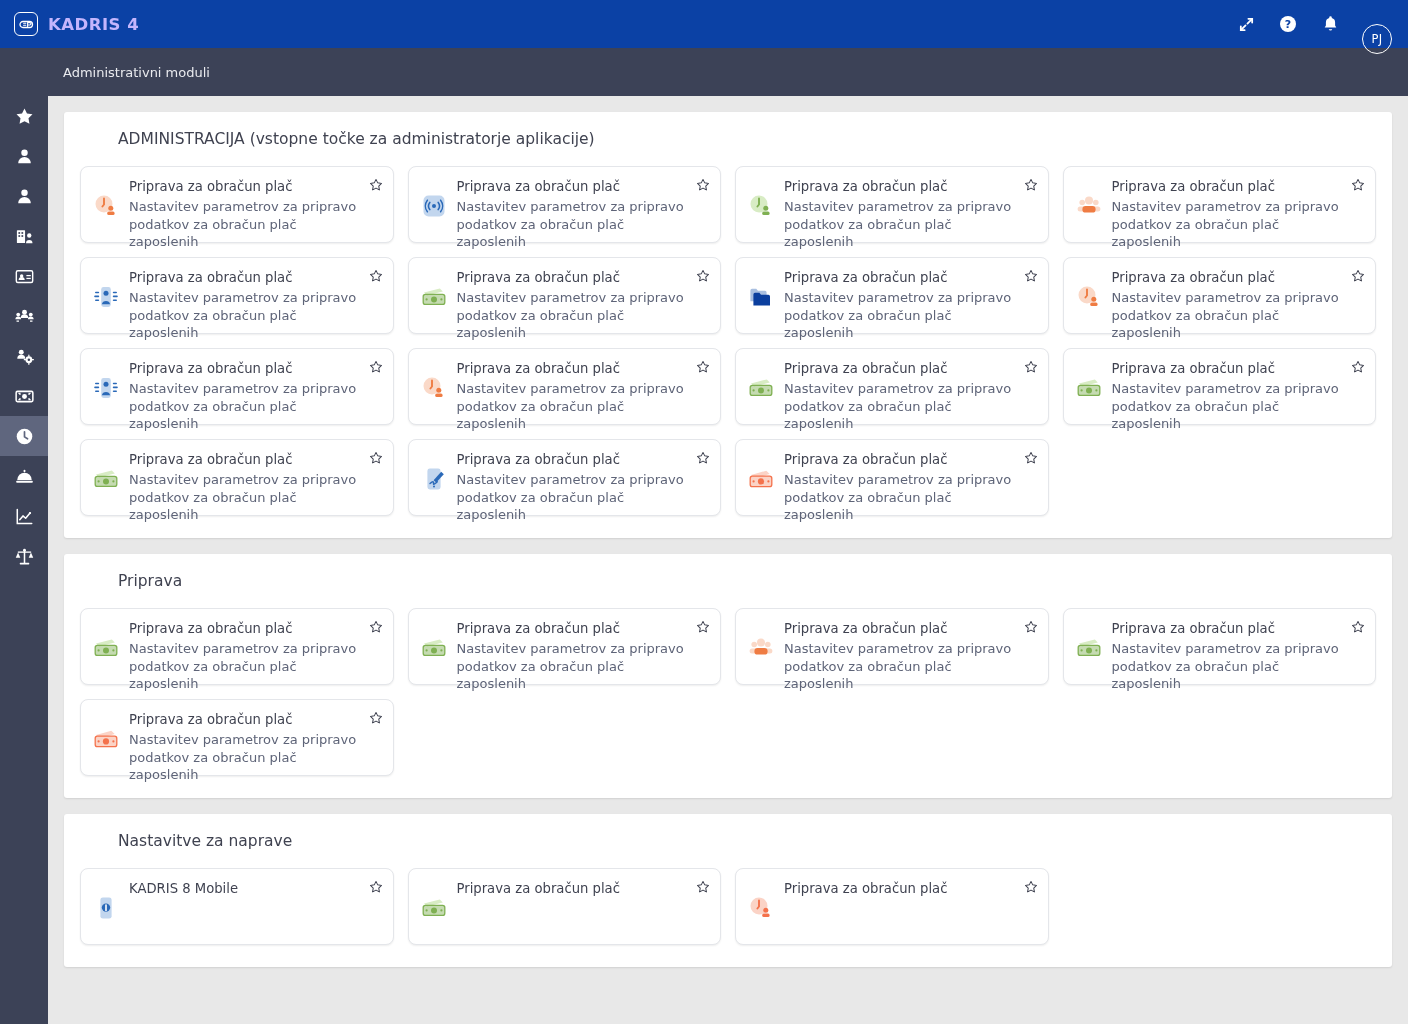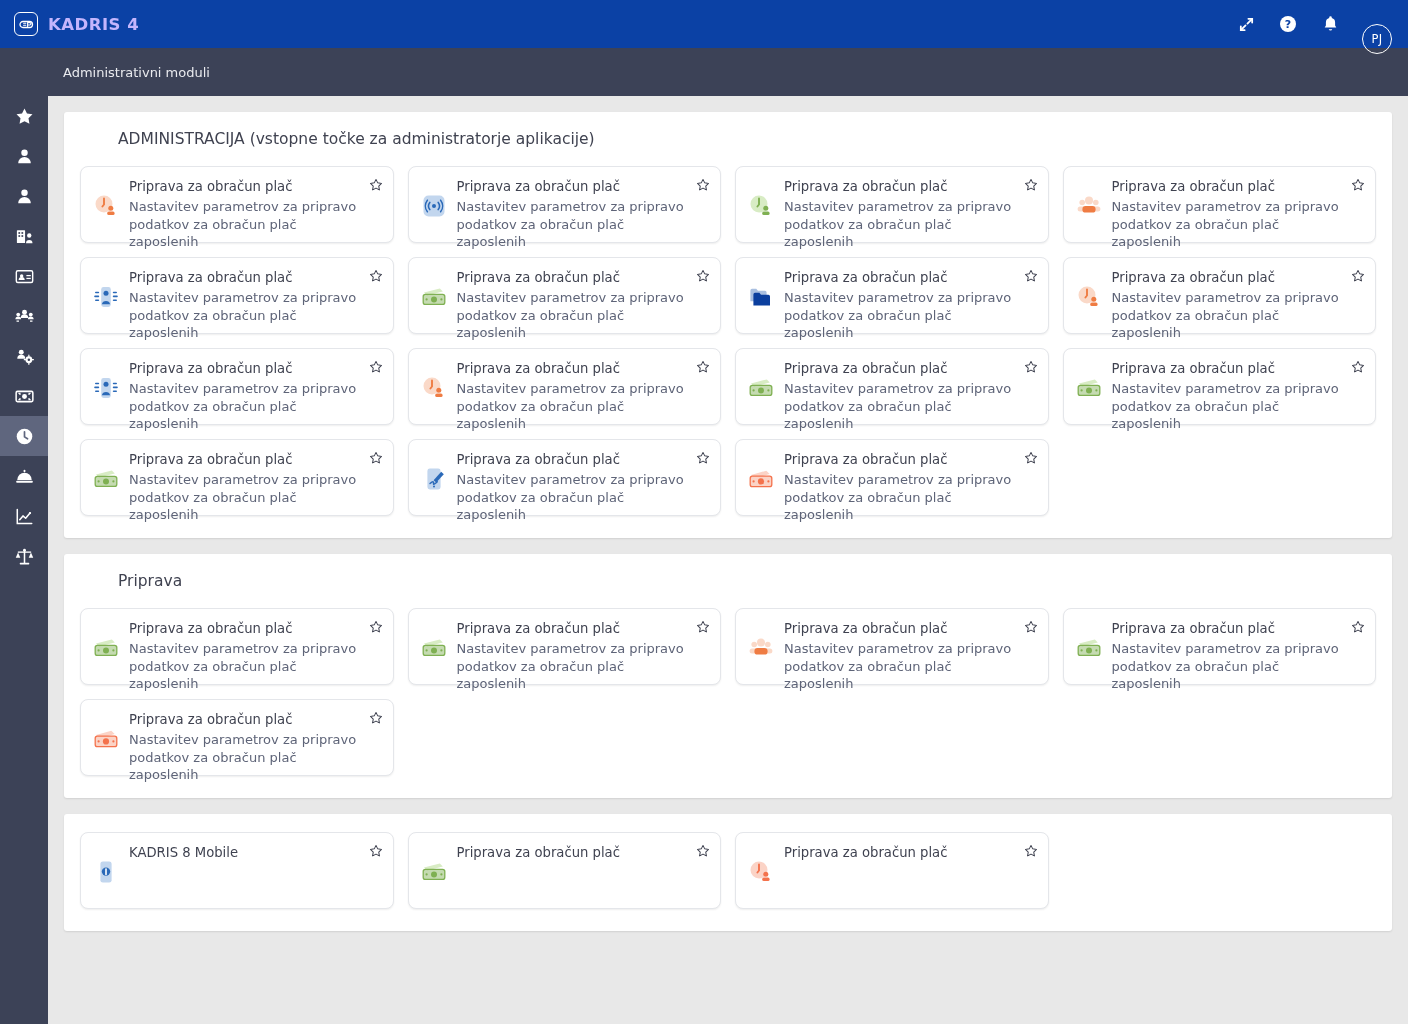--- a/index.html
+++ b/index.html
@@ -731,20 +731,21 @@
        </div>
        <div class="card-star">
             <svg width="14" height="14" viewBox="0 0 16 16" fill="none" stroke="#3f4250" stroke-width="1.15" stroke-linejoin="round">
   <path d="M8 1.6l1.95 3.95 4.35.63-3.15 3.07.74 4.33L8 11.53l-3.89 2.05.74-4.33L1.7 6.18l4.35-.63z"></path>
             </svg>
           </div>
         </div>
       </div>
     </div>
     <div class="panel">
+      <div class="panel-title">Nastavitve za naprave</div>
       <div class="card-grid">
         <div class="card">
           <div class="card-icon">
             <svg width="26" height="26" viewBox="0 0 26 26">
               <rect x="7.4" y="2.4" width="11.2" height="21.2" rx="2.4" fill="#c2d6ee"></rect>
         <circle cx="13" cy="12.6" r="4.2" fill="#2a69b8"></circle>
         <path d="M13 10v5.4" stroke="#fff" stroke-width="1.6" stroke-linecap="round"></path>
             </svg>
           </div>
        <div class="card-body">

